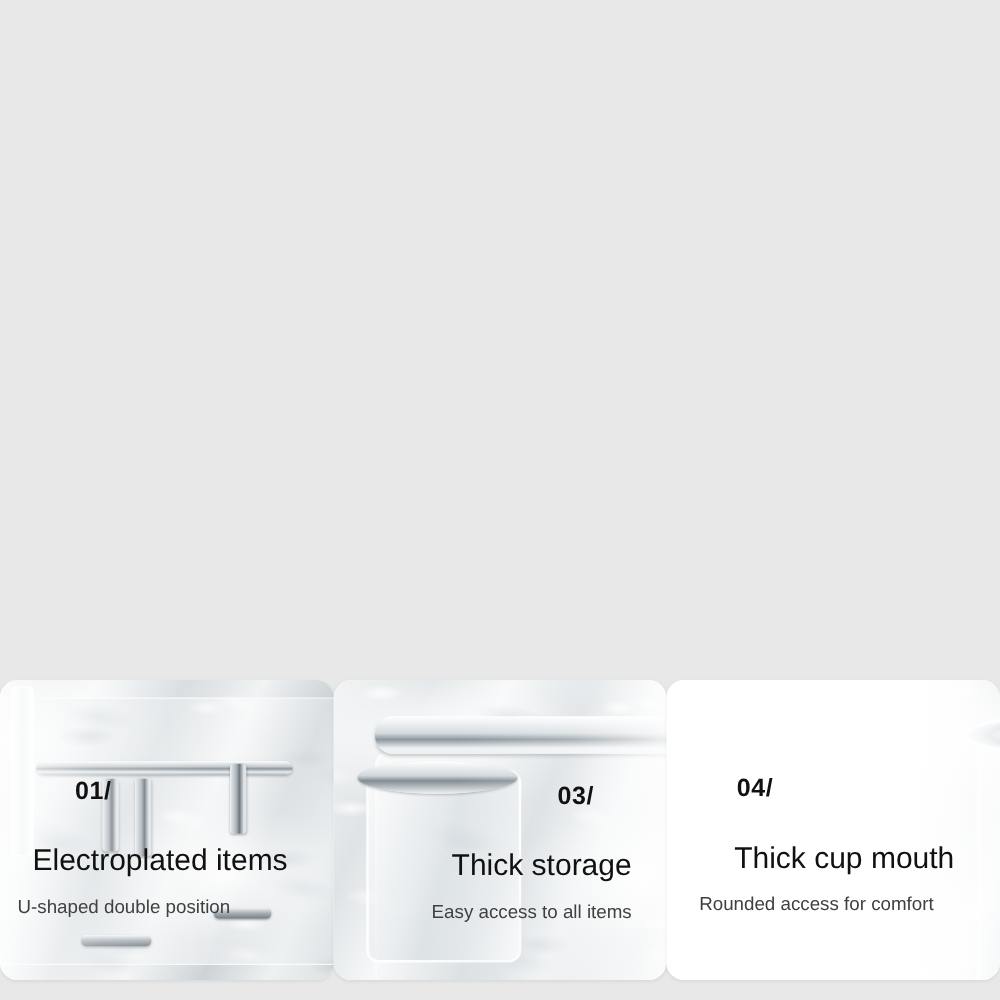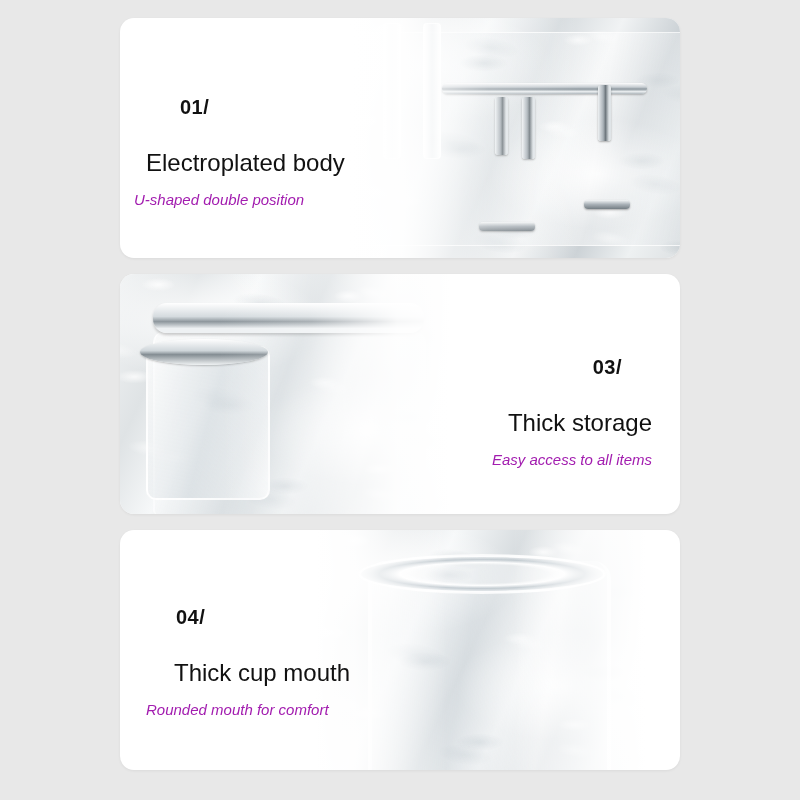--- a/index.html
+++ b/index.html
@@ -13,22 +13,22 @@
     font-family: "Liberation Sans", sans-serif;
     overflow: hidden;
   }
 
   .page {
     position: relative;
     width: 800px;
     height: 800px;
     background: #e8e8e8;
     display: flex;
-    flex-direction: column;
-    align-items: center;
+    flex-direction: row;
+    align-items: flex-end;
     justify-content: flex-start;
     padding-top: 18px;
     box-sizing: border-box;
   }
 
   .card {
     position: relative;
     width: 560px;
     height: 240px;
     background: #ffffff;
@@ -242,23 +242,22 @@
     color: #111;
     font-weight: normal;
     margin-bottom: 14px;
     white-space: nowrap;
   }
   .tb1 .headline { margin-left: -4px; }
   .tb3 .headline { margin-left: 28px; }
 
   .subline {
     font-size: 15px;
-    color: #a21caf;
+    color: #404040;
     white-space: nowrap;
-    font-style: italic;
   }
   .tb1 .subline { margin-left: -16px; }
   .tb3 .subline { margin-left: 0px; }
 </style>
 </head>
 <body>
 
 <div class="page">
 
   <div class="card">
@@ -272,21 +271,21 @@
       <div class="chrome-bar"></div>
       <div class="hook h1"></div>
       <div class="hook h2"></div>
       <div class="hook h3"></div>
       <div class="hook-foot f1"></div>
       <div class="hook-foot f2"></div>
       <div class="fade-left"></div>
     </div>
     <div class="text-block tb1">
       <div class="num">01/</div>
-      <div class="headline">Electroplated body</div>
+      <div class="headline">Electroplated items</div>
       <div class="subline">U-shaped double position</div>
     </div>
   </div>
 
   <div class="card">
     <div class="photo left">
       <div class="glassbase"></div>
       <div class="ripples"></div>
       <div class="ripples b"></div>
       <div class="canister-body"></div>
@@ -307,17 +306,17 @@
       <div class="glassbase"></div>
       <div class="ripples"></div>
       <div class="ripples b"></div>
       <div class="tumbler"></div>
       <div class="tumbler-rim"></div>
       <div class="fade-both"></div>
     </div>
     <div class="text-block tb3">
       <div class="num">04/</div>
       <div class="headline">Thick cup mouth</div>
-      <div class="subline">Rounded mouth for comfort</div>
+      <div class="subline">Rounded access for comfort</div>
     </div>
   </div>
 
 </div>
 
 </body></html>

